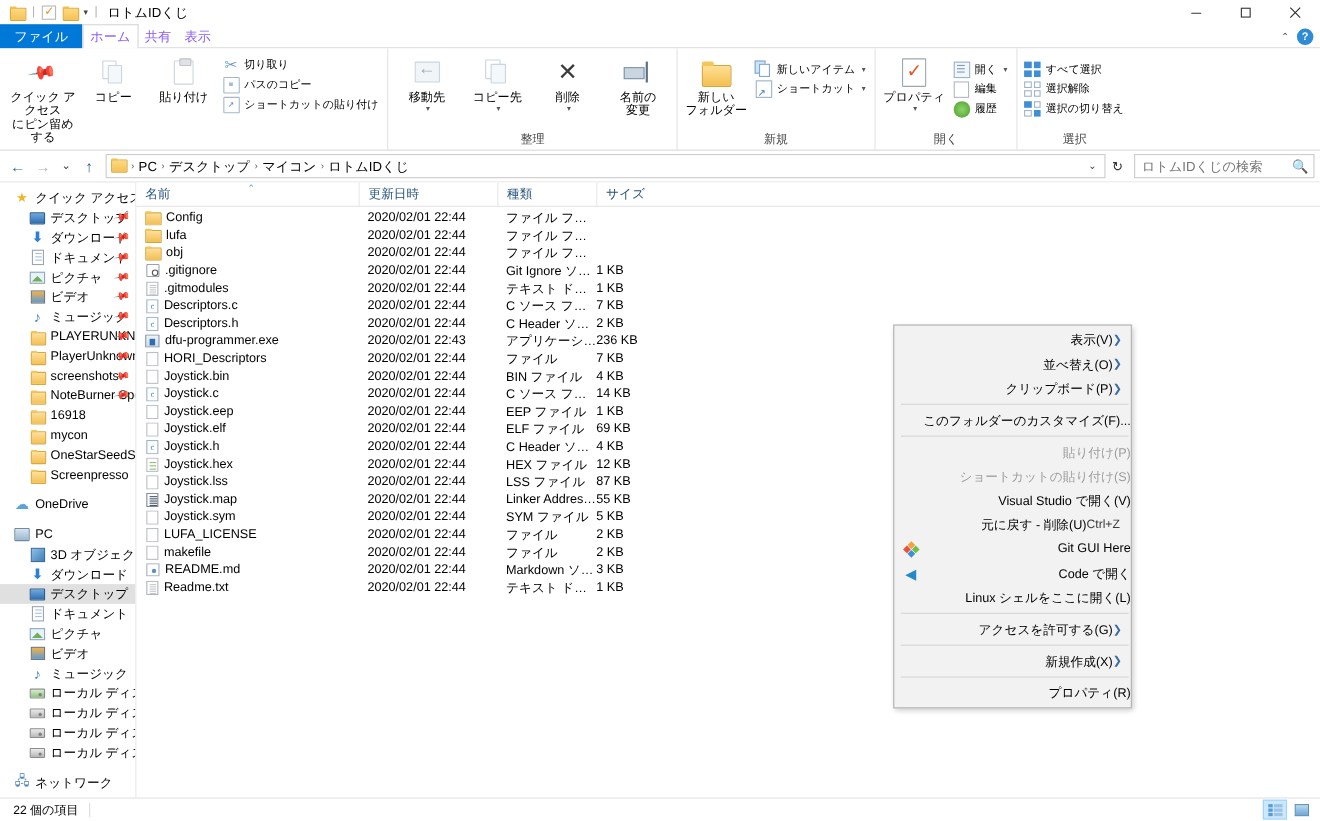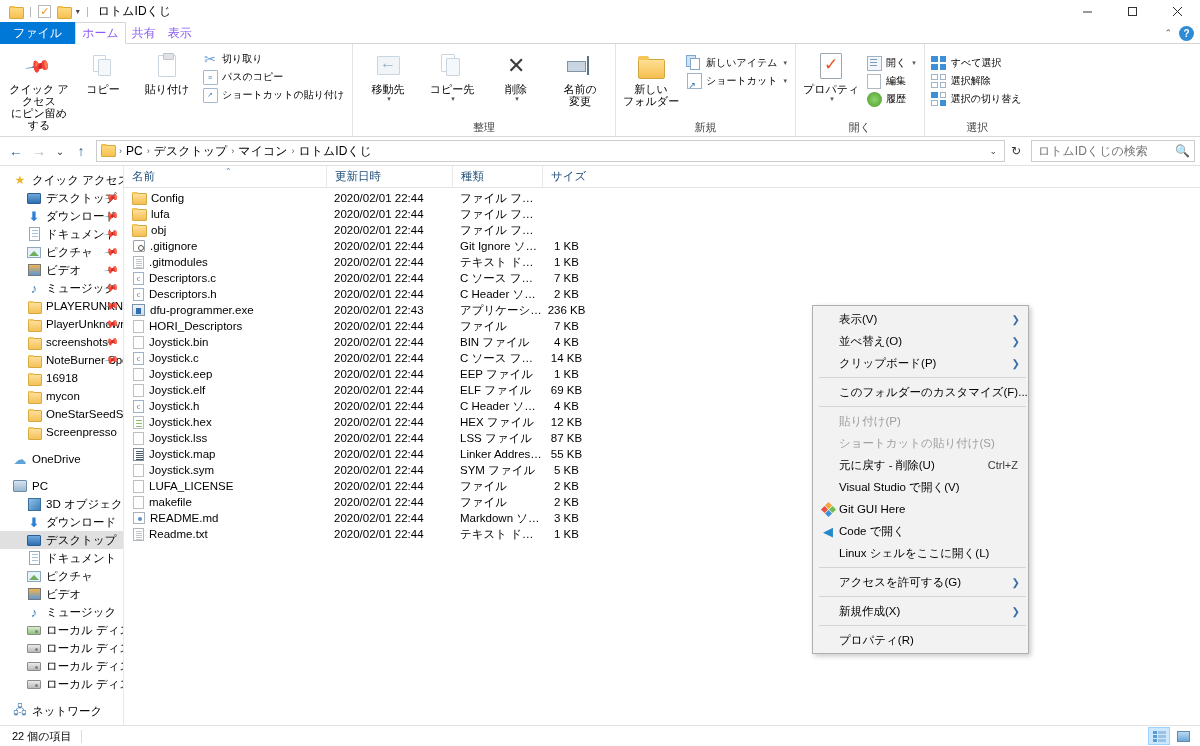--- a/index.html
+++ b/index.html
@@ -222,21 +222,21 @@
   .col-date { width: 126px; }
   .col-type { width: 90px; }
   .col-size { width: 56px; }
   .rows { flex:1; overflow:hidden; padding-top:2px; }
   .frow {
     height: 16px; display:flex; align-items:center; font-size:11.5px; color:#000;
   }
   .frow .c-name { width:202px; display:flex; align-items:center; padding-left:8px; gap:5px; overflow:hidden; }
   .frow .c-date { width:126px; padding-left:8px; color:#000; }
   .frow .c-type { width:90px; padding-left:8px; white-space:nowrap; overflow:hidden; text-overflow:ellipsis; }
-  .frow .c-size { width:56px; text-align:center; padding-right:7px; }
+  .frow .c-size { width:56px; text-align:left; padding-right:7px; }
   .fico { width:14px; height:14px; flex-shrink:0; position:relative; display:inline-block; }
   .fico.folder::before{content:"";position:absolute;left:0;top:2px;width:13px;height:10px;background:linear-gradient(#ffdf9a,#f2bf52);border:1px solid #d5a73f;border-radius:1px;}
   .fico.folder::after{content:"";position:absolute;left:0;top:1px;width:6px;height:2px;background:#f3c457;border-radius:1px 1px 0 0;}
   .fico.blank { background:#fff; border:1px solid #b9bfc6; width:11px; height:13px; margin-left:1px;}
   .fico.csrc { width:11px;height:13px;background:#fff;border:1px solid #9fb3c6;margin-left:1px;
                font-size:8px;color:#3a7fc1;text-align:center;line-height:12px;font-family:"Liberation Serif",serif;}
   .fico.csrc::after { content:"c"; }
   .fico.git { width:12px;height:12px;background:#fff;border:1px solid #9aa3ab;margin-left:1px;border-radius:1px;}
   .fico.git::after{content:"";position:absolute;left:4px;top:4px;width:4px;height:4px;border:1px solid #555;border-radius:50%;}
   .fico.txt { width:11px;height:13px;background:#fff;border:1px solid #b0b6bc;margin-left:1px; }
@@ -245,24 +245,24 @@
   .fico.exe::after{content:"";position:absolute;left:3px;top:3px;width:5px;height:6px;background:#2f6fb0;}
   .fico.hexf { width:11px;height:13px;background:#fff;border:1px solid #b8bec4;margin-left:1px; }
   .fico.hexf::after{content:"";position:absolute;left:2px;top:3px;width:6px;height:1px;background:#8fbf6f;box-shadow:0 3px 0 #8fbf6f,0 6px 0 #8fbf6f;}
   .fico.map { width:11px;height:13px;background:#fff;border:1px solid #7e8a95;margin-left:1px; }
   .fico.map::after{content:"";position:absolute;left:2px;top:2px;width:7px;height:1px;background:#4a5b6b;box-shadow:0 2px 0 #4a5b6b,0 4px 0 #4a5b6b,0 6px 0 #4a5b6b,0 8px 0 #4a5b6b;}
   .fico.md { width:12px;height:12px;background:#fff;border:1px solid #a9b2bb;margin-left:1px; }
   .fico.md::after{content:"";position:absolute;left:4px;top:4px;width:4px;height:4px;background:#5b8fc8;border-radius:50%;}
 
   
   .ctxmenu {
-    position:absolute; left: 812px; top: 305px; width: 217px;
+    position:absolute; left: 812px; top: 295px; width: 217px;
     background:#f2f2f2; border:1px solid #b0b0b0;
     box-shadow: 2px 2px 5px rgba(0,0,0,0.22);
-    padding: 2px 0; z-index: 50;
+    padding: 2px 0; z-index: 50; text-align: right;
   }
   .ctxitem {
     height: 22px; display:flex; align-items:center; font-size:11.5px; color:#000;
     padding-left: 4px; position:relative; white-space:nowrap;
   }
   .ctxitem.disabled { color:#9d9d9d; }
   .ctx-ico { width: 22px; display:flex; align-items:center; justify-content:center; flex-shrink:0; }
   .ctx-lbl { flex:1; }
   .ctx-accel { color:#3b3b3b; font-size:11px; padding-right: 10px; }
   .ctx-arrow { font-size:10px; color:#3a6ea5; padding-right:8px; }
@@ -1007,26 +1007,26 @@
       <div class="ctxitem disabled">
         <span class="ctx-ico"></span>
         <span class="ctx-lbl">貼り付け(P)</span>
       </div>
       <div class="ctxitem disabled">
         <span class="ctx-ico"></span>
         <span class="ctx-lbl">ショートカットの貼り付け(S)</span>
       </div>
       <div class="ctxitem">
         <span class="ctx-ico"></span>
+        <span class="ctx-lbl">Visual Studio で開く(V)</span>
+      </div>
+      <div class="ctxitem">
+        <span class="ctx-ico"></span>
         <span class="ctx-lbl">元に戻す - 削除(U)</span>
         <span class="ctx-accel">Ctrl+Z</span>
-      </div>
-      <div class="ctxitem">
-        <span class="ctx-ico"></span>
-        <span class="ctx-lbl">Visual Studio で開く(V)</span>
       </div>
       <div class="ctxitem">
         <span class="ctx-ico">
           <span class="ico-git">
             <i></i>
             <i></i>
             <i></i>
             <i></i>
           </span>
         </span>

